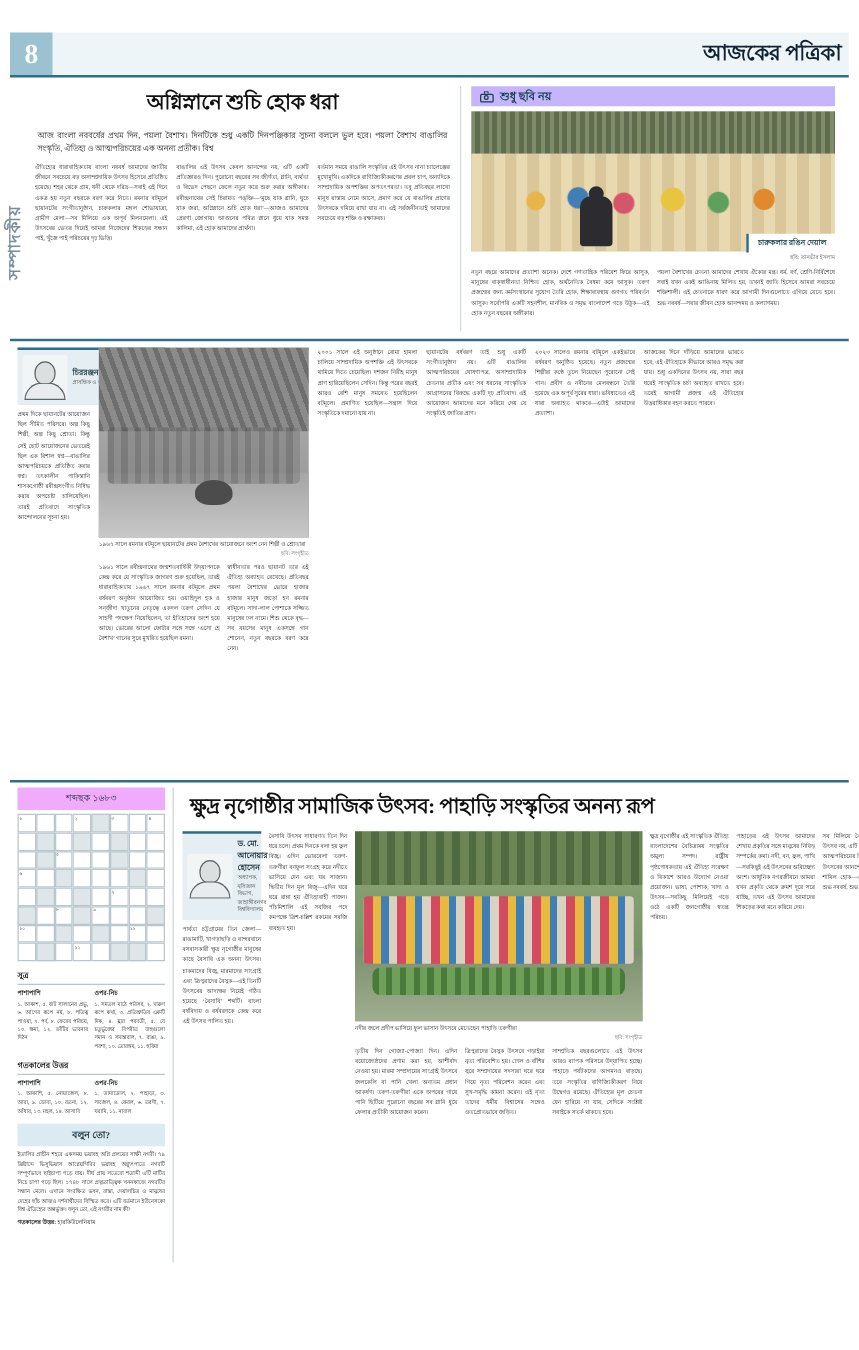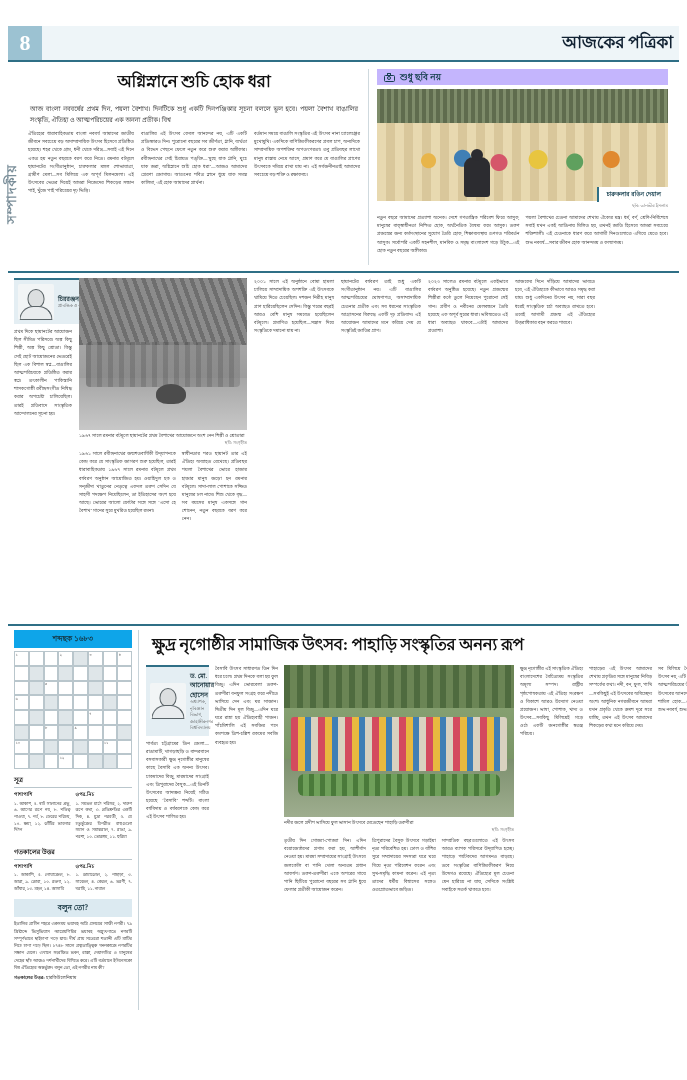--- a/index.html
+++ b/index.html
@@ -149,21 +149,21 @@
   .b2-photo .ground { position: absolute; left:0; bottom:0; right:0; height: 34%; background: linear-gradient(#a6a69e, #c9c9c2); }
   .b2-photo .crowd { position: absolute; left:4%; bottom: 28%; right:4%; height: 30%; background: repeating-linear-gradient(90deg, #55555080 0 5px, #7a7a7480 5px 11px); border-radius: 4px; }
   .b2-photo .pot { position: absolute; left: 46%; bottom: 17%; width: 30px; height: 20px; background: #4c4c47; border-radius: 50% 50% 40% 40%; }
   .b2-cap { font-size: 4.6px; padding-top: 2px; color: #222; }
   .b2-credit { font-size: 4.2px; color: #666; text-align: right; }
 
   
   .block3 { margin-top: 4px; display: flex; gap: 7px; height: 380px; padding: 0 6px; }
   .puzzle-col { width: 126px; border-right: 1px solid #c7d3d9; padding-right: 6px; }
   .puzzle-title {
-    background: #0ea5e9; text-align: center; font-size: 7.4px; font-weight: bold;
+    background: #f0abfc; text-align: center; font-size: 7.4px; font-weight: normal;
     color: #14333f; padding: 3px 0; margin-bottom: 3px;
   }
   .grid { display: grid; grid-template-columns: repeat(8, 1fr); width: 118px; margin: 0 auto; }
   .cell { aspect-ratio: 1/1; border: .5px solid #b9c6cc; font-size: 3.4px; padding: .5px; position: relative; background: #fff; }
   .cell.shaded { background: #dfe6e9; }
   .sec-title { font-size: 6.4px; font-weight: bold; border-bottom: 1px solid #b9c6cc; margin: 6px 0 3px; padding-bottom: 1px; }
   .clue-row { display: flex; gap: 5px; }
   .clue-col { flex: 1; }
   .clue-head { font-size: 5px; font-weight: bold; margin-bottom: 1.5px; }
   .clue-body { font-size: 4.2px; line-height: 1.6; text-align: justify; }

